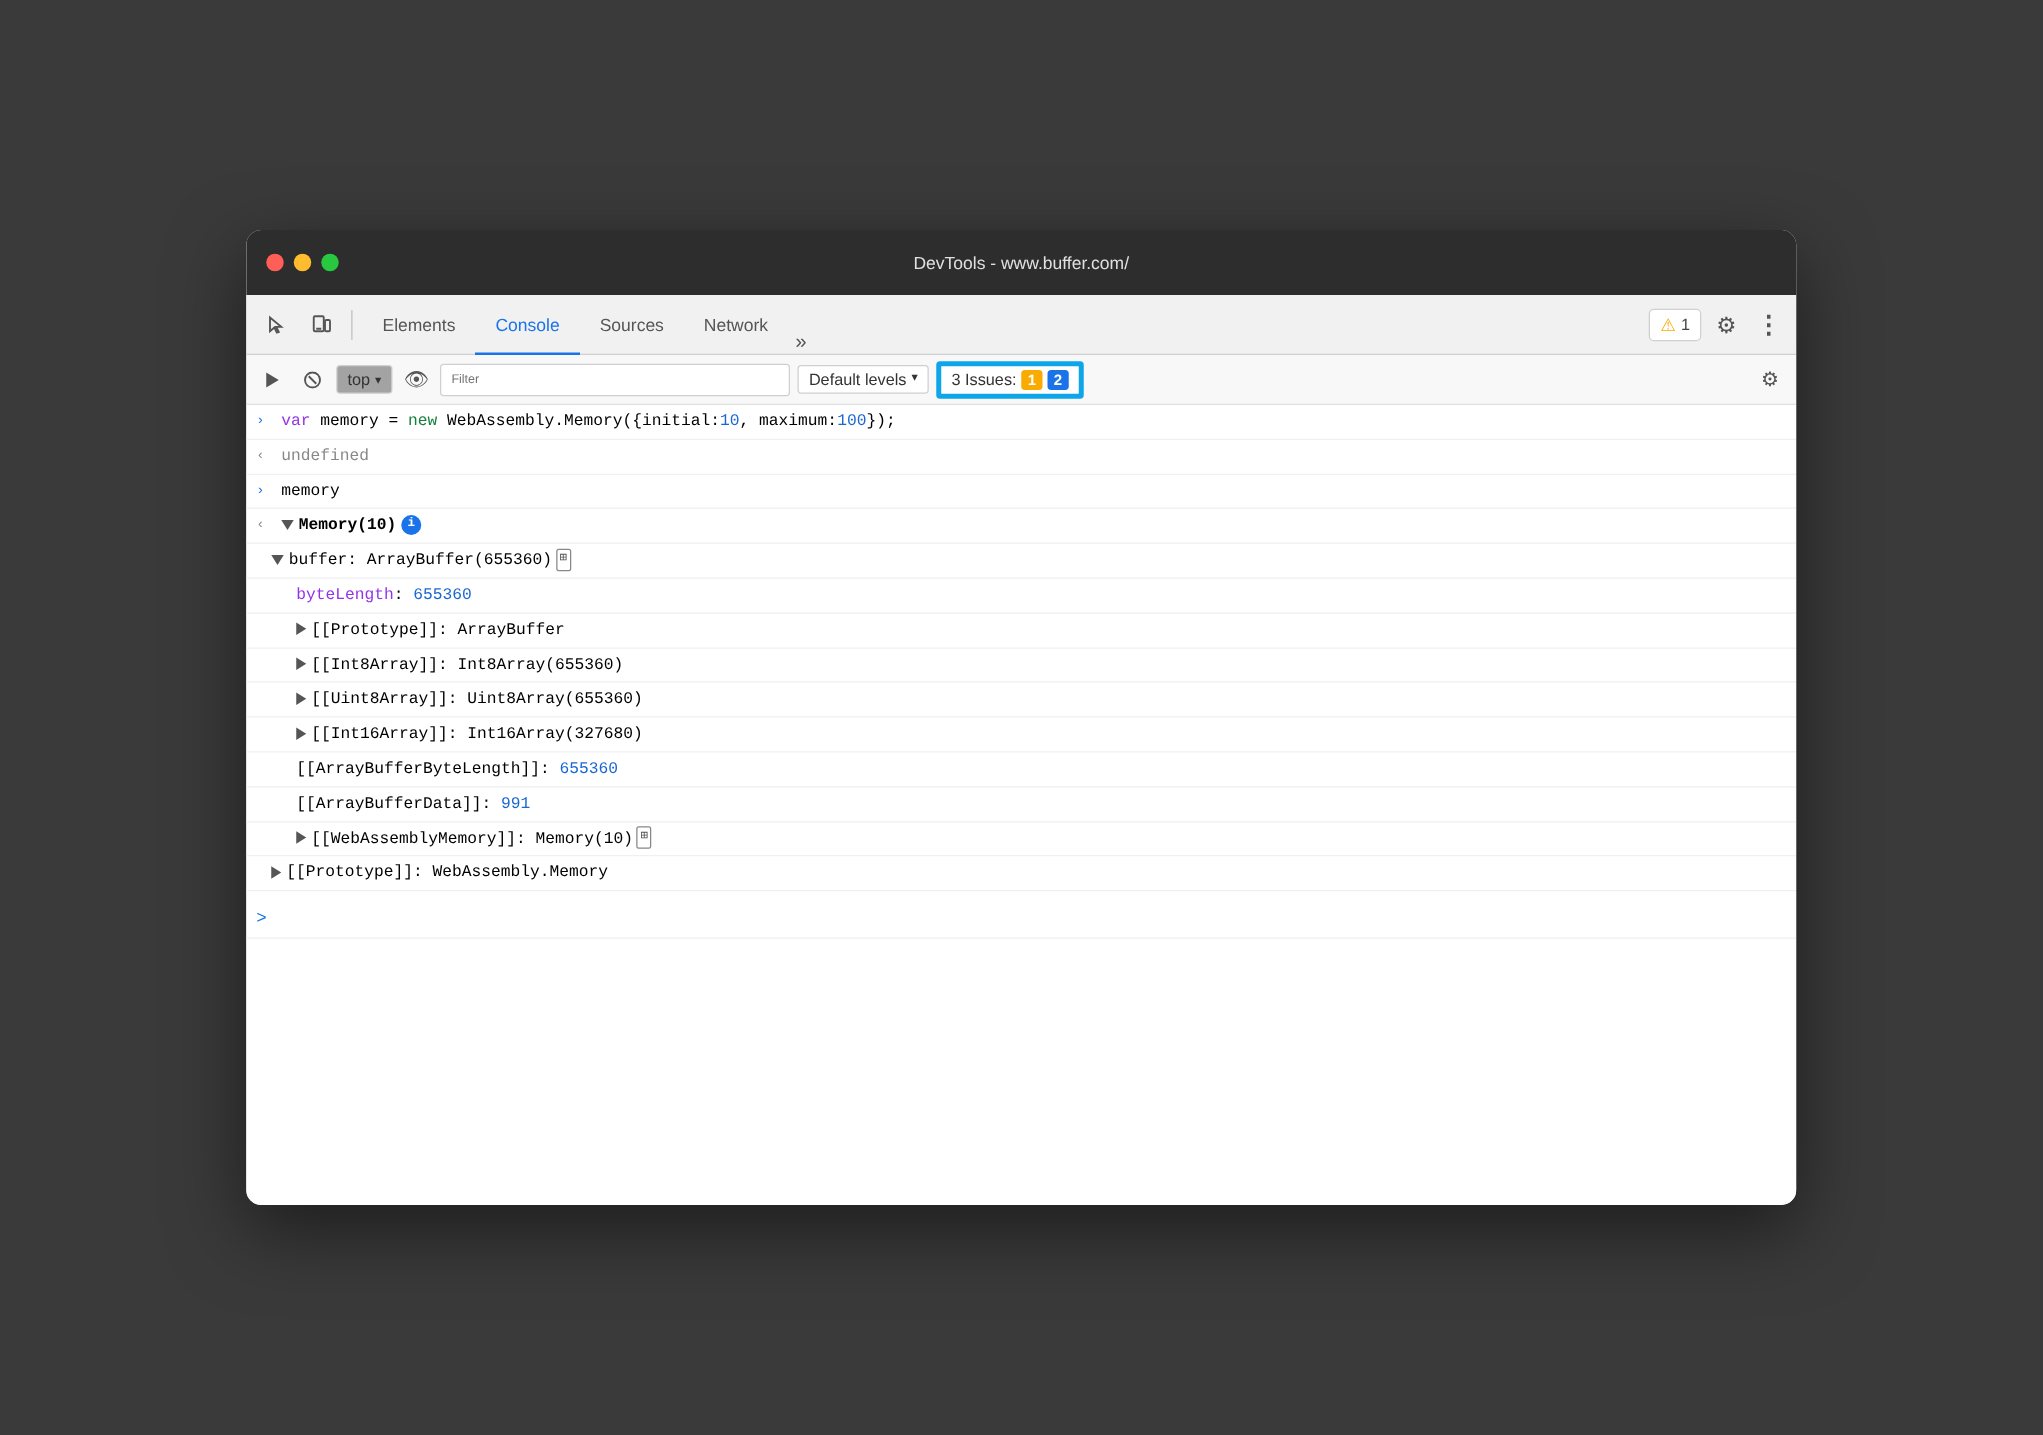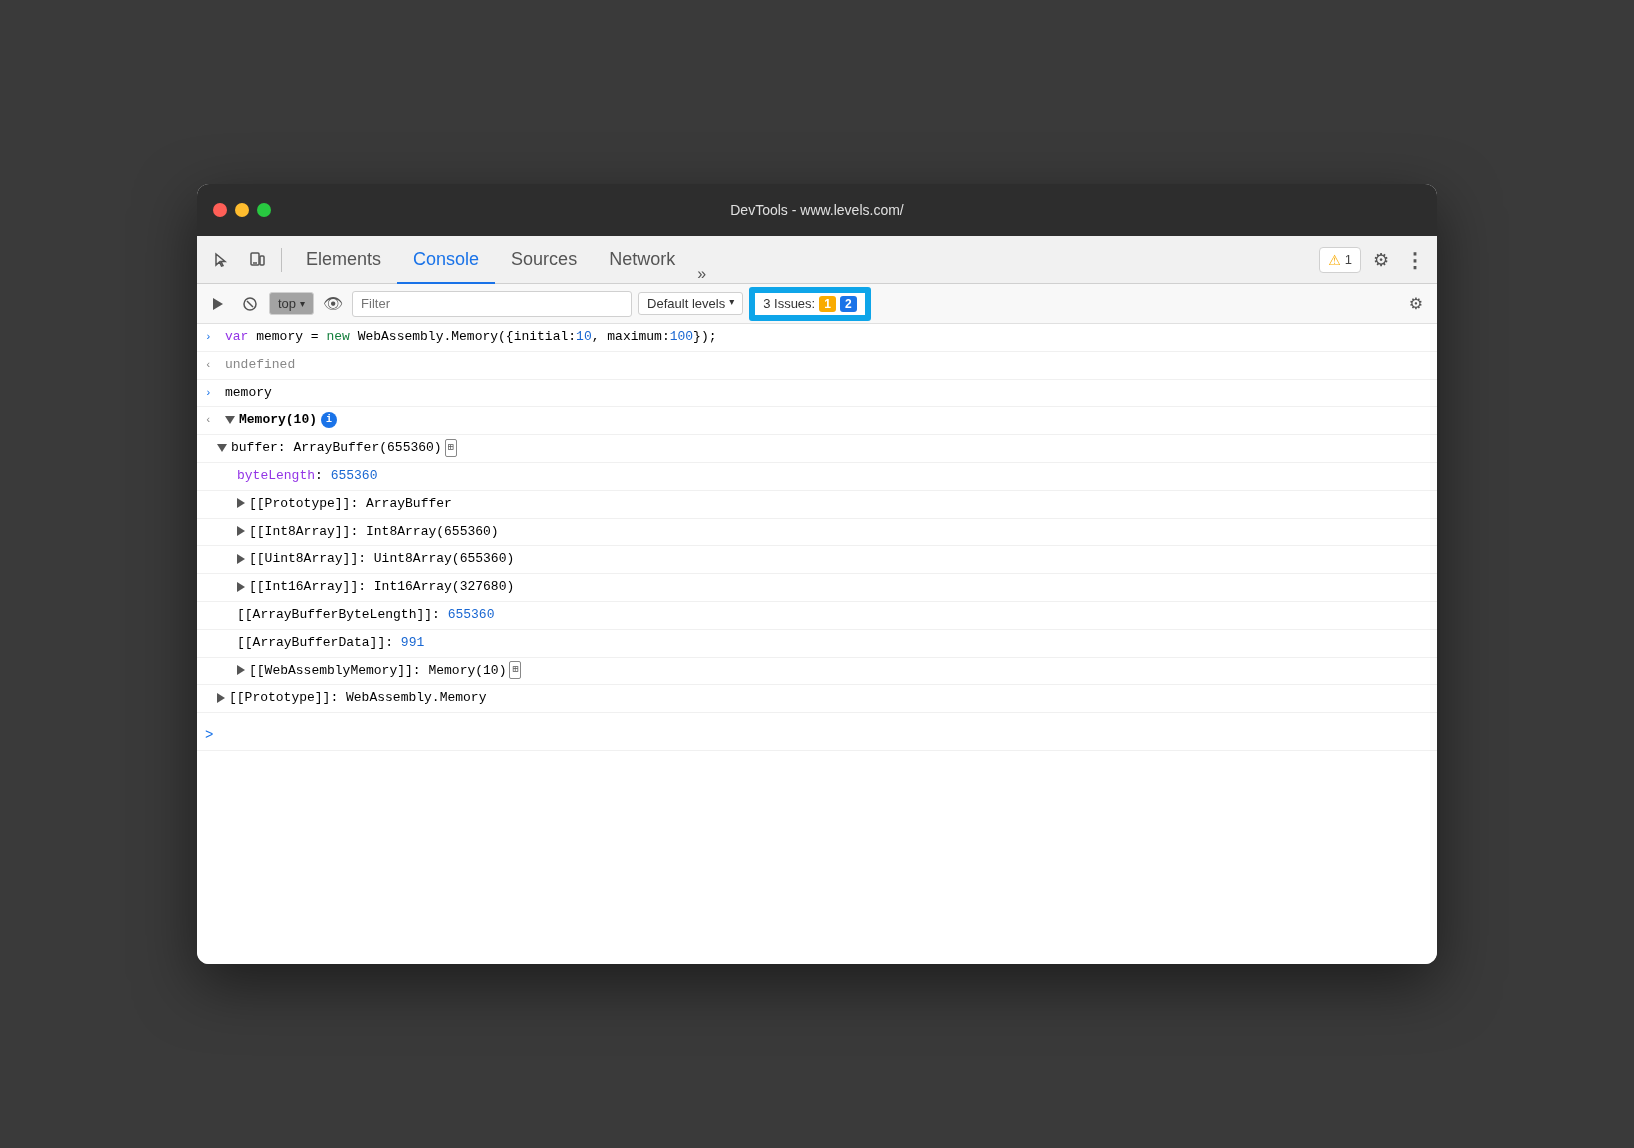--- a/index.html
+++ b/index.html
@@ -79,21 +79,21 @@
       display: flex;
       align-items: flex-end;
       height: 100%;
       flex: 1;
     }
     .tab {
       padding: 0 16px;
       height: 100%;
       display: flex;
       align-items: center;
-      font-size: 18px;
+      font-size: 14px;
       color: #555;
       cursor: pointer;
       border-bottom: 2px solid transparent;
       margin-bottom: -1px;
       text-align: center;
     }
     .tab.active {
       color: #1a73e8;
       border-bottom: 2px solid #1a73e8;
     }
@@ -160,41 +160,41 @@
       cursor: pointer;
       color: #333;
     }
     .filter-input {
       flex: 1;
       max-width: 280px;
       height: 26px;
       border: 1px solid #d0d0d0;
       border-radius: 3px;
       padding: 0 8px;
-      font-size: 13px;
+      font-size: 10px;
       background: white;
       color: #333;
     }
     .level-selector {
       display: flex;
       align-items: flex-start;
       gap: 4px;
       border: 1px solid #d0d0d0;
       background: white;
       border-radius: 3px;
       padding: 3px 8px;
       font-size: 13px;
       cursor: pointer;
       color: #333;
     }
     .issues-count {
       display: flex;
       align-items: center;
       gap: 4px;
-      border: 6px solid #0ea5e9;
+      border: 4px solid #0ea5e9;
       background: white;
       border-radius: 3px;
       padding: 3px 8px;
       font-size: 13px;
       color: #333;
     }
     .console-content {
       background: white;
       min-height: 640px;
       font-family: 'Monaco', 'Menlo', 'Courier New', monospace;
@@ -287,21 +287,21 @@
 <body>
 
 <div class="window">
 
   <div class="titlebar">
     <div class="traffic-lights">
       <div class="traffic-light tl-close"></div>
       <div class="traffic-light tl-min"></div>
       <div class="traffic-light tl-max"></div>
     </div>
-    <span class="title">DevTools - www.levels.com/</span>
+    <span class="title">DevTools - www.buffer.com/</span>
   </div>
 
   <div class="toolbar">
     <button class="toolbar-icon-btn" title="Select element">
       <svg width="16" height="16" viewBox="0 0 16 16" fill="none" stroke="#555" stroke-width="1.5">
         <path d="M3 2 L3 13 L6.5 10 L8.5 14 L10 13.5 L8 9.5 L12 9.5 Z"></path>
       </svg>
     </button>
     <button class="toolbar-icon-btn" title="Toggle device">
       <svg width="16" height="16" viewBox="0 0 16 16" fill="none" stroke="#555" stroke-width="1.5">

